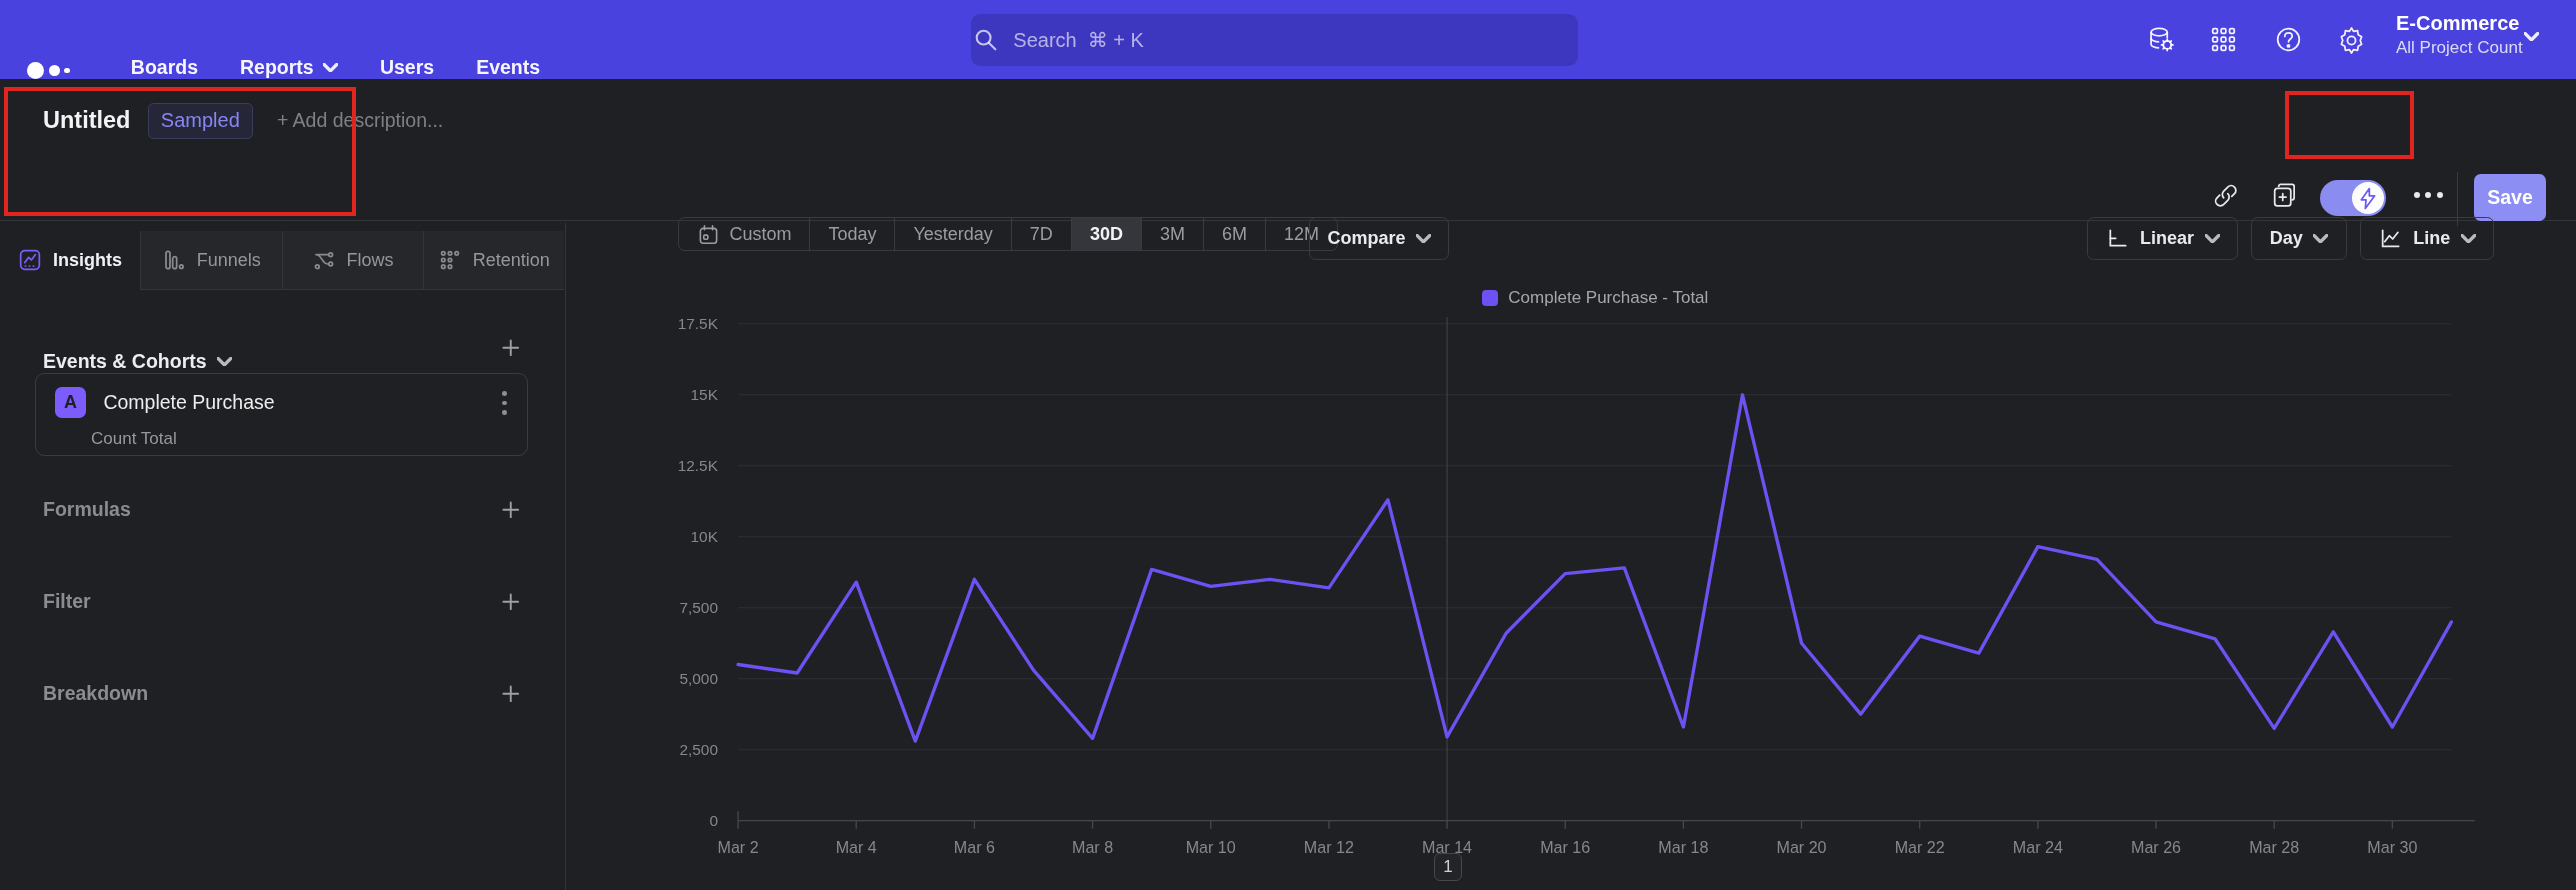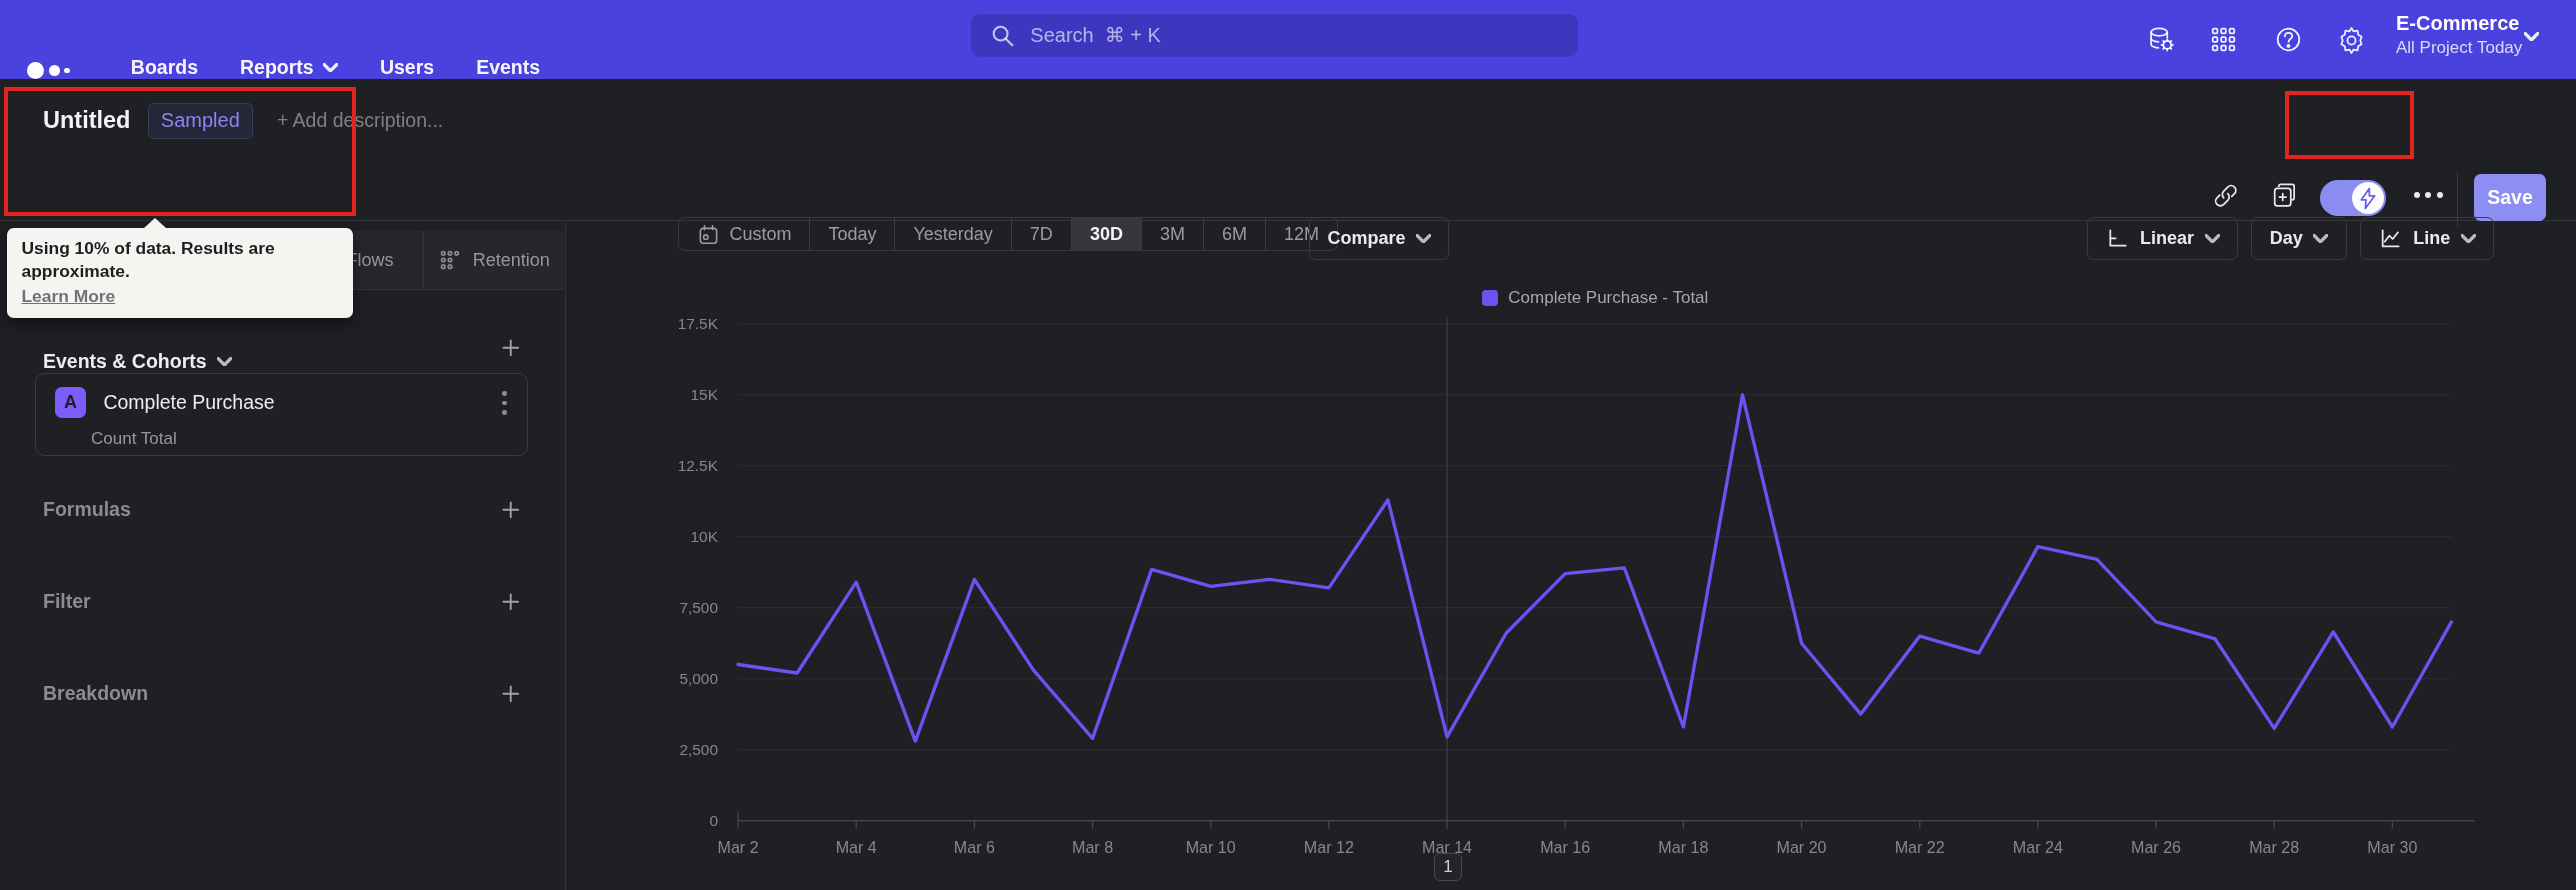--- a/index.html
+++ b/index.html
@@ -9,21 +9,21 @@
 
   
   .topnav { position:absolute; left:0; top:0; width:2576px; height:79px; background:#4a42de; }
   .topnav-left { position:absolute; left:27px; top:0; height:79px; display:flex; align-items:flex-end; gap:42px; }
   .logo { display:flex; align-items:center; gap:4.7px; margin-right:19px; }
   .logo i { display:block; border-radius:50%; background:#fff; }
   .logo .d1{ width:17.4px; height:17.4px; } .logo .d2{ width:10.7px; height:10.7px; } .logo .d3{ width:5.4px; height:5.4px; }
   .nav-item { color:rgba(255,255,255,.95); font-size:19.5px; font-weight:600; display:flex; align-items:center; gap:9.4px; cursor:pointer; }
   .chev { width:14.8px; height:9.4px; }
   .chev path { fill:none; stroke:rgba(255,255,255,.9); stroke-width:3.2; stroke-linecap:round; stroke-linejoin:round; }
-  .search-wrap { position:absolute; left:971px; top:14px; width:607px; height:43px; background:rgba(17,12,80,.22); border-radius:9.4px; display:flex; align-items:center; padding-left:19px; }
+  .search-wrap { position:absolute; left:971px; top:14px; width:607px; height:52px; background:rgba(17,12,80,.22); border-radius:9.4px; display:flex; align-items:center; padding-left:2px; }
   .search-wrap svg { width:25.5px; height:25.5px; }
   .search-input { background:transparent; border:none; outline:none; color:#fff; font-size:20px; margin-left:14.8px; width:510px; font-family:inherit; }
   .search-input::placeholder { color:rgba(255,255,255,.62); }
   .nav-icon { position:absolute; top:24px; width:31px; height:31px; }
   .nav-icon svg { width:31px; height:31px; }
   .nav-icon * { stroke:rgba(255,255,255,.93); fill:none; stroke-width:2.6; }
   .project { position:absolute; left:2396px; top:12px; color:#fff; cursor:pointer; }
   .project .pname { font-size:20px; font-weight:700; }
   .project .pscope { font-size:17px; color:rgba(255,255,255,.8); margin-top:2.7px; }
   .project-chev { position:absolute; left:2524px; top:32px; }
@@ -173,21 +173,21 @@
     <div class="nav-icon" style="left:2336px;">
       <svg viewBox="0 0 46 46">
           <g stroke-linejoin="round">
             <path d="M23 6 l3 5 6-1 1 6 5 3 -2 5.5 2 5.5 -5 3 -1 6 -6-1 -3 5 -3-5 -6 1 -1-6 -5-3 2-5.5 -2-5.5 5-3 1-6 6 1 Z"></path>
             <circle cx="23" cy="24.5" r="6"></circle>
           </g>
         </svg>
     </div>
     <div class="project">
       <div class="pname">E-Commerce</div>
-      <div class="pscope">All Project Today</div>
+      <div class="pscope">All Project Count</div>
     </div>
     <svg class="chev project-chev" viewBox="0 0 14 8">
         <path d="M1 1 L7 7 L13 1"></path>
       </svg>
   </div>
 
   <div class="rheader">
     <div class="title-row">
       <span class="rtitle">Untitled</span>
       <span class="badge-sampled">Sampled</span>
@@ -219,24 +219,20 @@
     </div>
 
     <div class="dots-h">
         <i></i>
         <i></i>
         <i></i>
       </div>
     <div class="vdivider"></div>
     <button class="save-btn">Save</button>
 
-    <div class="tooltip">
-      <div class="t1">Using 10% of data. Results are approximate.</div>
-      <span class="t2">Learn More</span>
-    </div>
   </div>
 
   <div class="annot annot1"></div>
   <div class="annot annot2"></div>
 
   <div class="sidebar">
     <div class="tabstrip">
       <div class="tab active">
         <svg viewBox="0 0 36 36">
             <rect x="4" y="4" width="28" height="28" rx="6"></rect>

